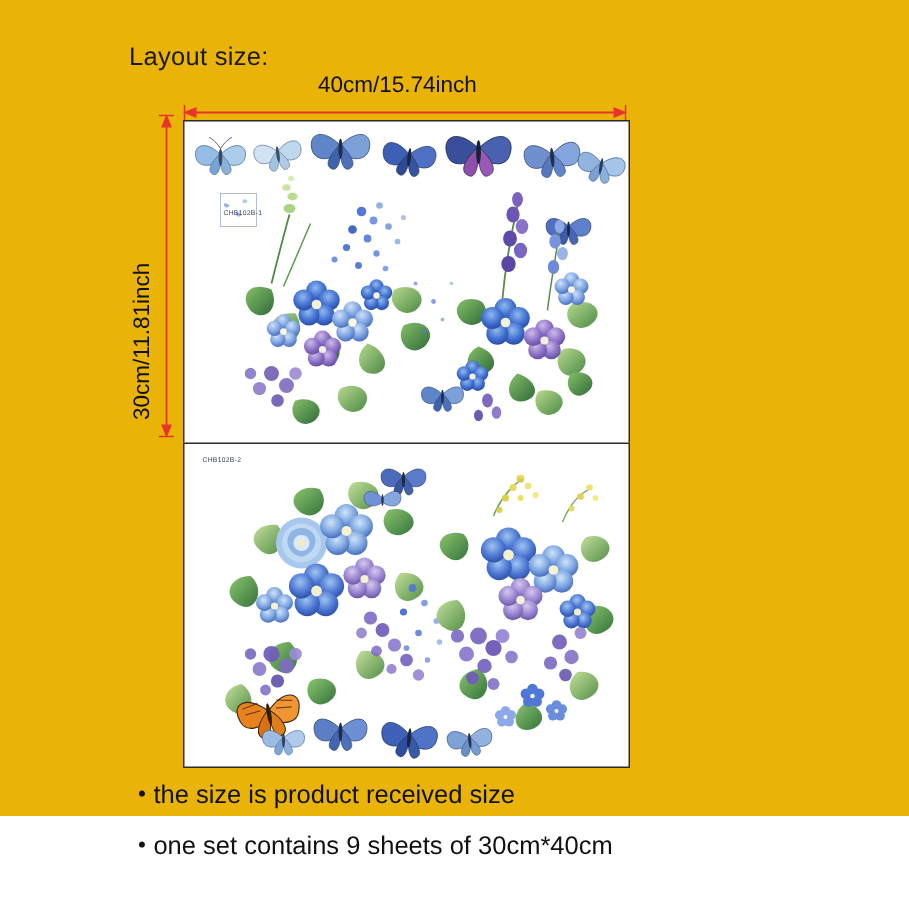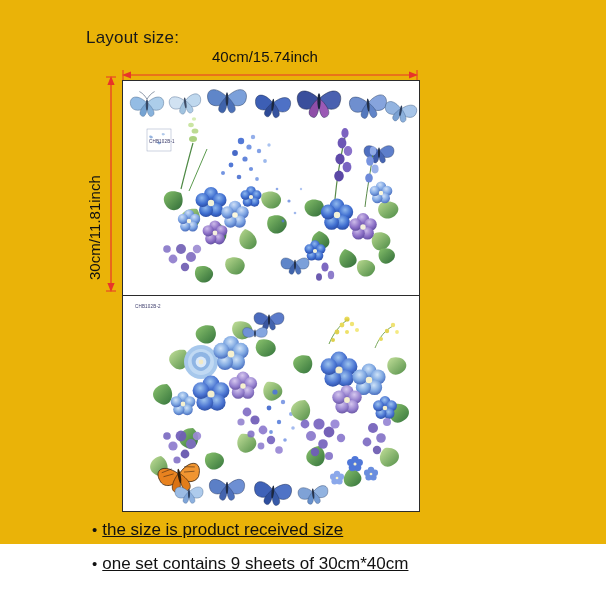--- a/index.html
+++ b/index.html
@@ -104,21 +104,21 @@
     font-size: 17px;
     color: #111;
     margin-bottom: 14px;
     white-space: nowrap;
   }
   .bullet-dot {
     font-size: 15px;
     line-height: 20px;
     margin-right: 5px;
   }
-  .bullet-text { line-height: 20px; text-decoration: underline; }
+  .bullet-text { line-height: 20px; }
 </style>
 </head>
 <body>
 
 <div class="page">
 
   <div class="layout-title">Layout size:</div>
 
   <div class="width-label">40cm/15.74inch</div>
 

